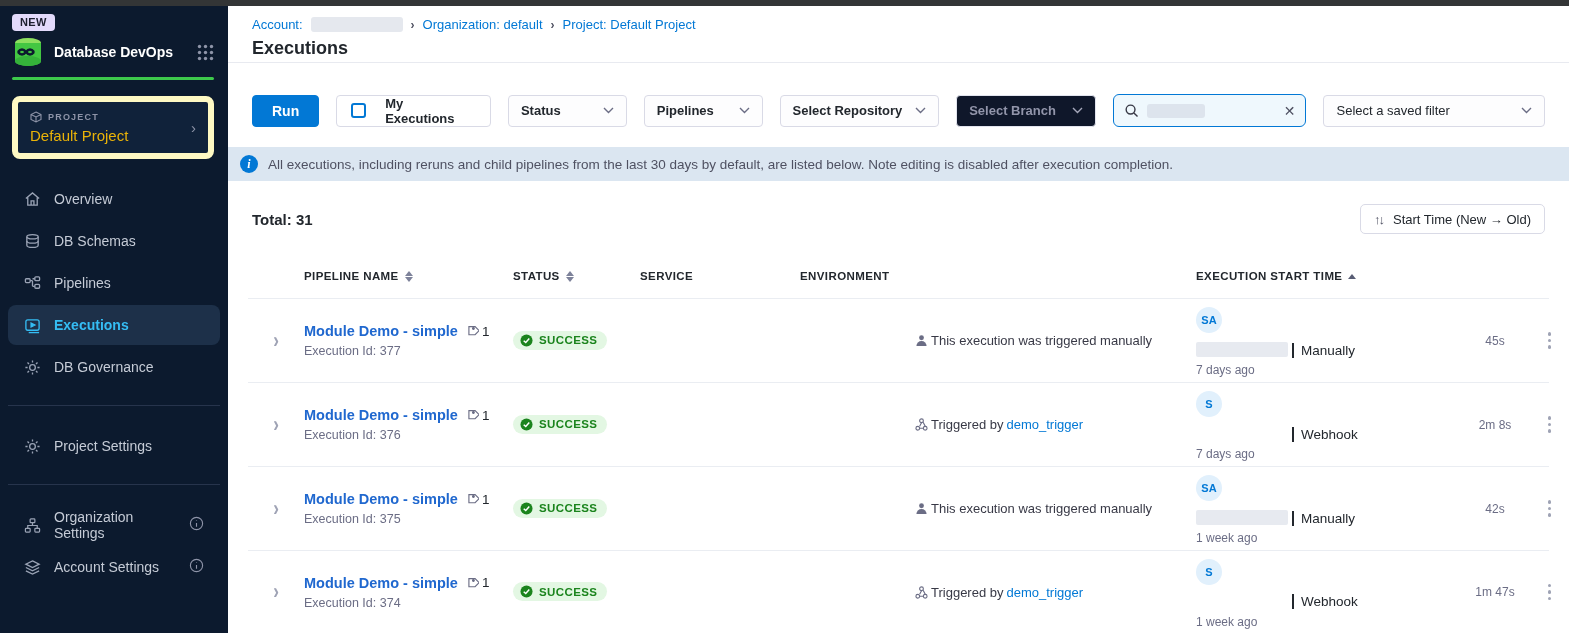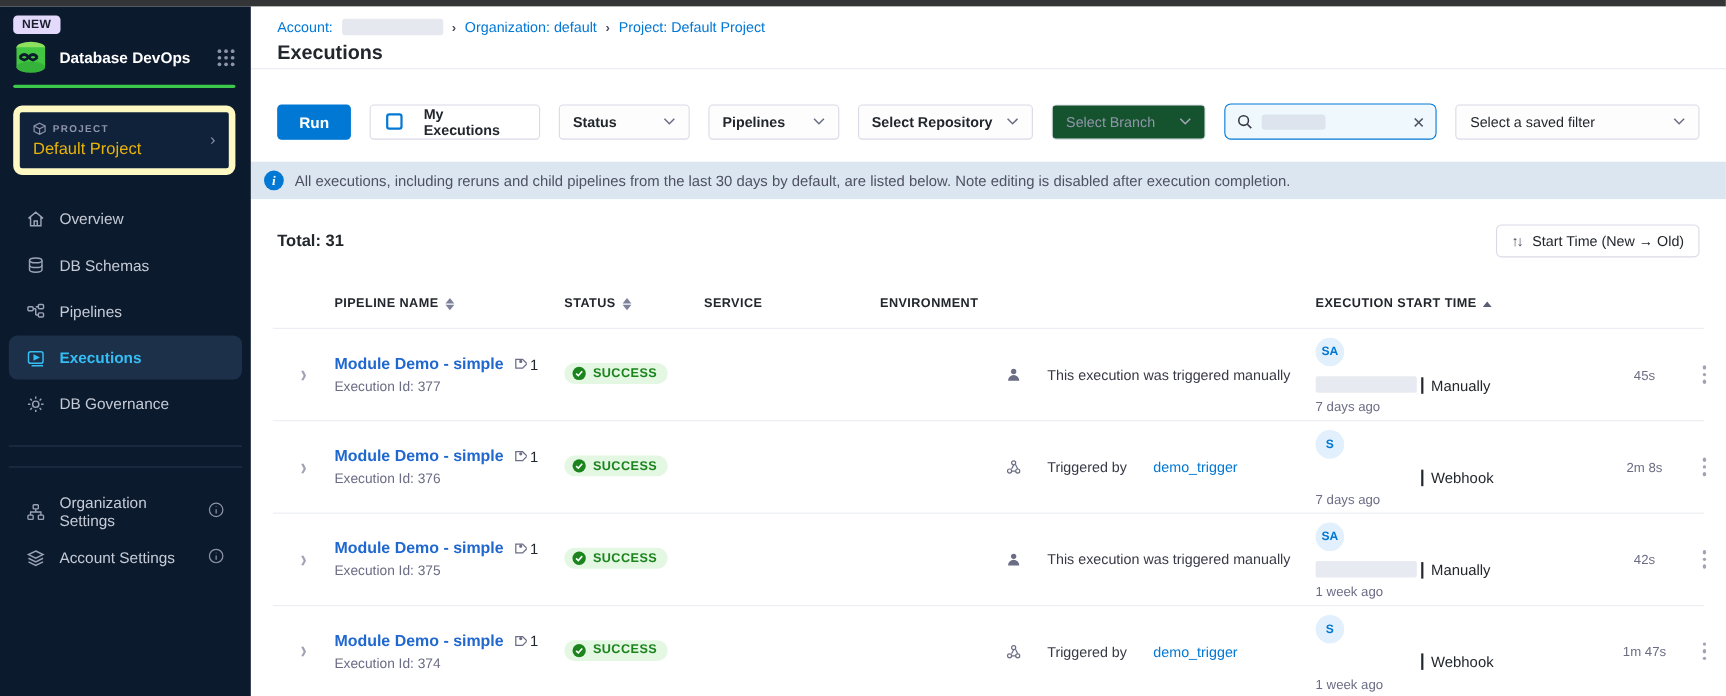--- a/index.html
+++ b/index.html
@@ -46,21 +46,21 @@
 
   .toolbar { padding:31px 24px 20px; display:flex; align-items:center; gap:17px; flex:0 0 auto; }
   .btn { height:32px; border-radius:4px; border:1px solid #d9dae6; background:#fff;
     display:flex; align-items:center; font-size:13px; color:#22272d; cursor:pointer; }
   .btn-run { background:#0278d5; border-color:#0278d5; color:#fff; font-weight:bold;
     font-size:14px; padding:0 19px; }
   .btn-check { padding:0 14px; gap:19px; font-weight:600;}
   .checkbox { width:15px; height:15px; border:2px solid #0278d5; border-radius:3px; background:#fff; }
   .dropdown { padding:0 12px; gap:8px; justify-content:space-between; font-weight:600; background:#fdfdfe;}
   .dd-status { width:119px; } .dd-pipelines { width:119px; } .dd-repo { width:160px; }
-  .dd-branch { width:140px; background:#14532d; border-color:#e2e4ee; color:#9295aa; font-weight:normal; }
+  .dd-branch { width:140px; background:#0f172a; border-color:#e2e4ee; color:#9295aa; font-weight:bold; }
   .chev-down { color:#6b6d85; flex:0 0 auto; }
   .dd-branch .chev-down { color:#a6a8bb; }
   .searchbox { width:194px; height:33px; border:1.5px solid #0278d5; background:#eff8fd;
     border-radius:6px; display:flex; align-items:center; padding:0 10px; gap:8px; }
   .search-blur { width:58px; height:14px; background:#dde4ed; }
   .searchbox .spacer { flex:1; }
   .x-icon { color:#4f5162; font-size:14px; cursor:pointer; }
   .dd-filter { width:222px; font-weight:normal; }
 
   .banner { height:34px; background:#dbe6f1; display:flex; align-items:center; padding:0 24px 0 12px;
@@ -90,21 +90,21 @@
   .row-chev { color:#9fa3b5; font-size:17px; font-weight:bold; text-align:center; cursor:pointer;
     transform:scaleY(1.3); display:inline-block; width:100%; }
   .pipe-name-line { display:flex; align-items:center; gap:7px; }
   .pipe-link { color:#2068cf; font-weight:bold; font-size:14.5px; cursor:pointer; }
   .tag-wrap { display:flex; align-items:center; gap:3px; color:#22272d; font-size:13.5px; }
   .tag-icon { color:#6b6d85; }
   .exec-id { color:#6b6d85; font-size:12.5px; margin-top:5px; }
   .badge-success { display:inline-flex; align-items:center; gap:6px; background:#e3f7e3;
     color:#1b841d; border-radius:10px; padding:3px 10px 3px 7px; font-size:11.5px;
     font-weight:bold; letter-spacing:.4px; }
-  .trigger-cell { padding-left:115px; display:flex; align-items:center; gap:24px;
+  .trigger-cell { padding-left:115px; display:flex; align-items:center; gap:3px;
     font-size:13px; color:#383946; }
   .trigger-cell .tlink { color:#0278d5; cursor:pointer; }
   .start-cell { display:flex; align-items:flex-start; gap:9px;flex-direction:column; }
   .avatar { width:26px; height:26px; border-radius:50%; background:#e1f0fc; color:#0278d5;
     font-size:11px; font-weight:bold; display:flex; align-items:center; justify-content:center;
     margin-top:3px; flex:0 0 auto; }
   .start-info .line1 { display:flex; align-items:center; }
   .name-slot { width:96px; height:16px; }
   .name-blur { background:#e7eaf0; border-radius:2px; width:92px; height:15px; }
   .trig-type { border-left:2px solid #22272d; padding-left:7px; font-size:13.5px; color:#22272d; }
@@ -204,20 +204,31 @@
                 <circle cx="9" cy="9" r="3"></circle>
                 <path d="M9 1.5 V3.8 M9 14.2 V16.5 M1.5 9 H3.8 M14.2 9 H16.5 M3.7 3.7 L5.3 5.3 M12.7 12.7 L14.3 14.3 M14.3 3.7 L12.7 5.3 M5.3 12.7 L3.7 14.3"></path>
               </svg>
           </span>
           <span>DB Governance</span>
         </div>
       </div>
 
       <div class="side-divider"></div>
 
+      <div class="nav">
+        <div class="nav-item">
+          <span class="nicon">
+            <svg width="17" height="17" viewBox="0 0 18 18" fill="none" stroke="currentColor" stroke-width="1.4">
+                <circle cx="9" cy="9" r="3"></circle>
+                <path d="M9 1.5 V3.8 M9 14.2 V16.5 M1.5 9 H3.8 M14.2 9 H16.5 M3.7 3.7 L5.3 5.3 M12.7 12.7 L14.3 14.3 M14.3 3.7 L12.7 5.3 M5.3 12.7 L3.7 14.3"></path>
+              </svg>
+          </span>
+          <span>Project Settings</span>
+        </div>
+      </div>
 
       <div class="side-divider"></div>
 
       <div class="nav">
         <div class="nav-item">
           <span class="nicon">
             <svg width="17" height="17" viewBox="0 0 18 18" fill="none" stroke="currentColor" stroke-width="1.3">
                 <rect x="6.5" y="2" width="5" height="4" rx="0.8"></rect>
                 <rect x="1.5" y="12" width="5" height="4" rx="0.8"></rect>
                 <rect x="11.5" y="12" width="5" height="4" rx="0.8"></rect>

